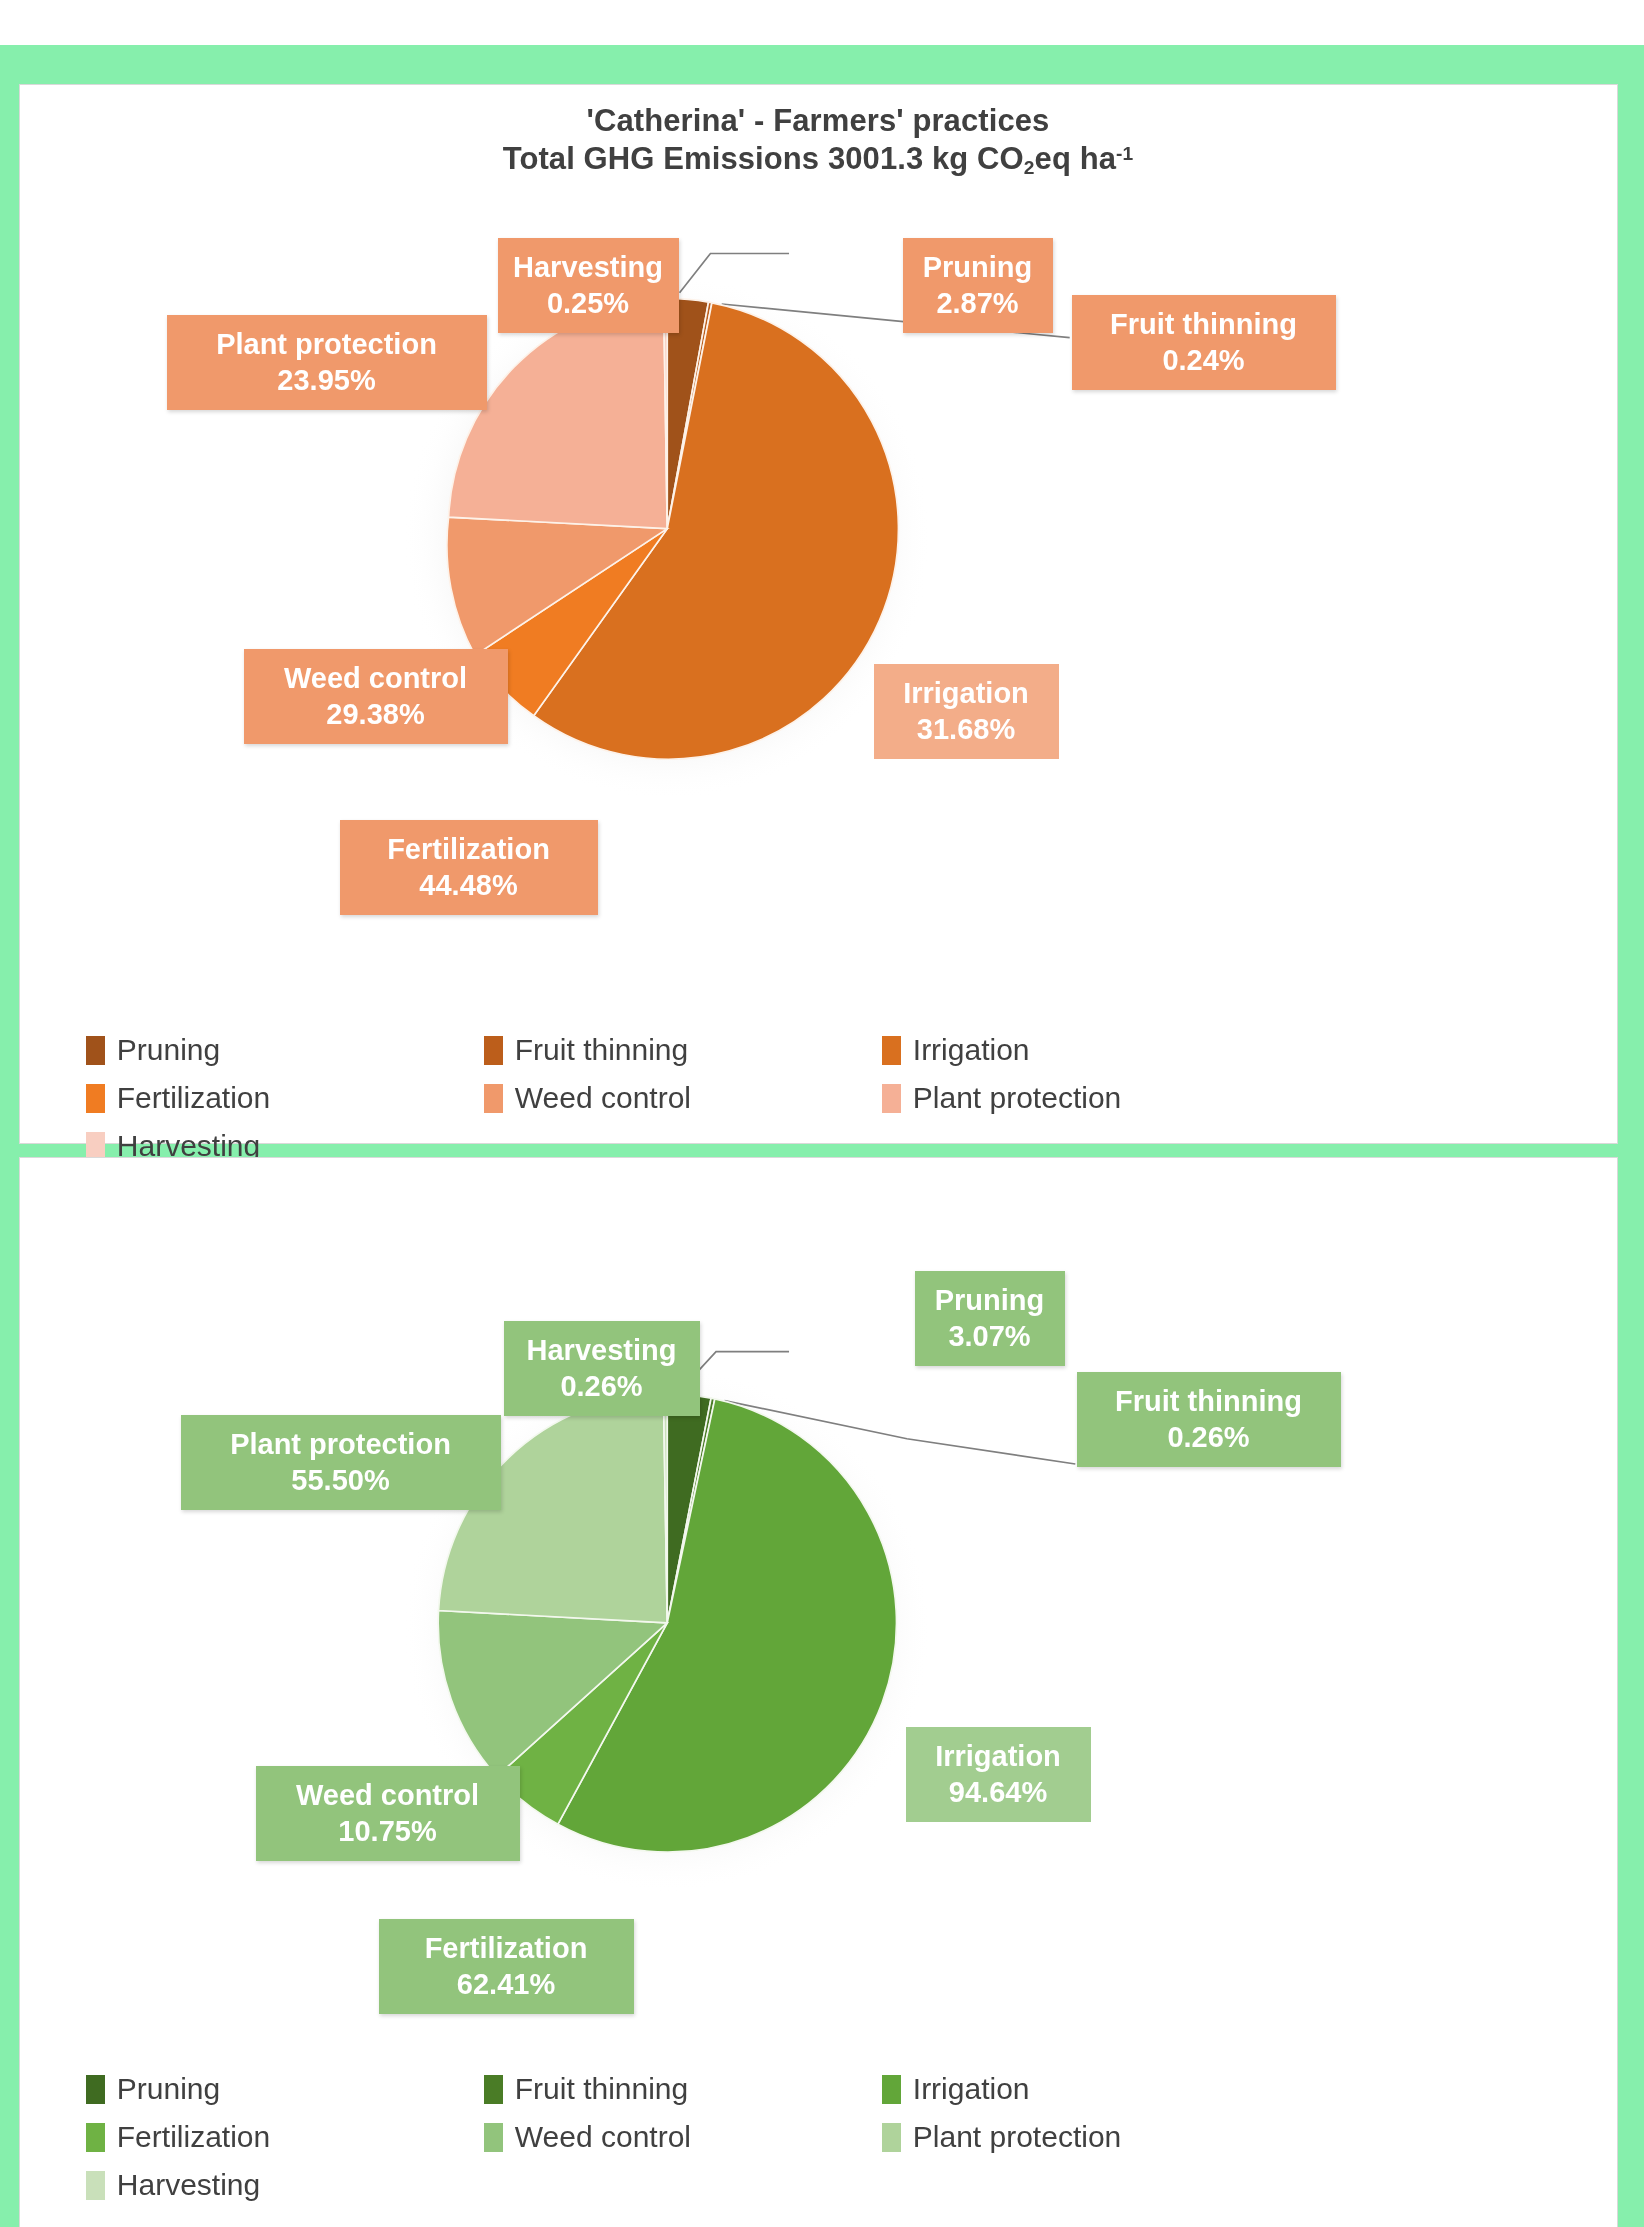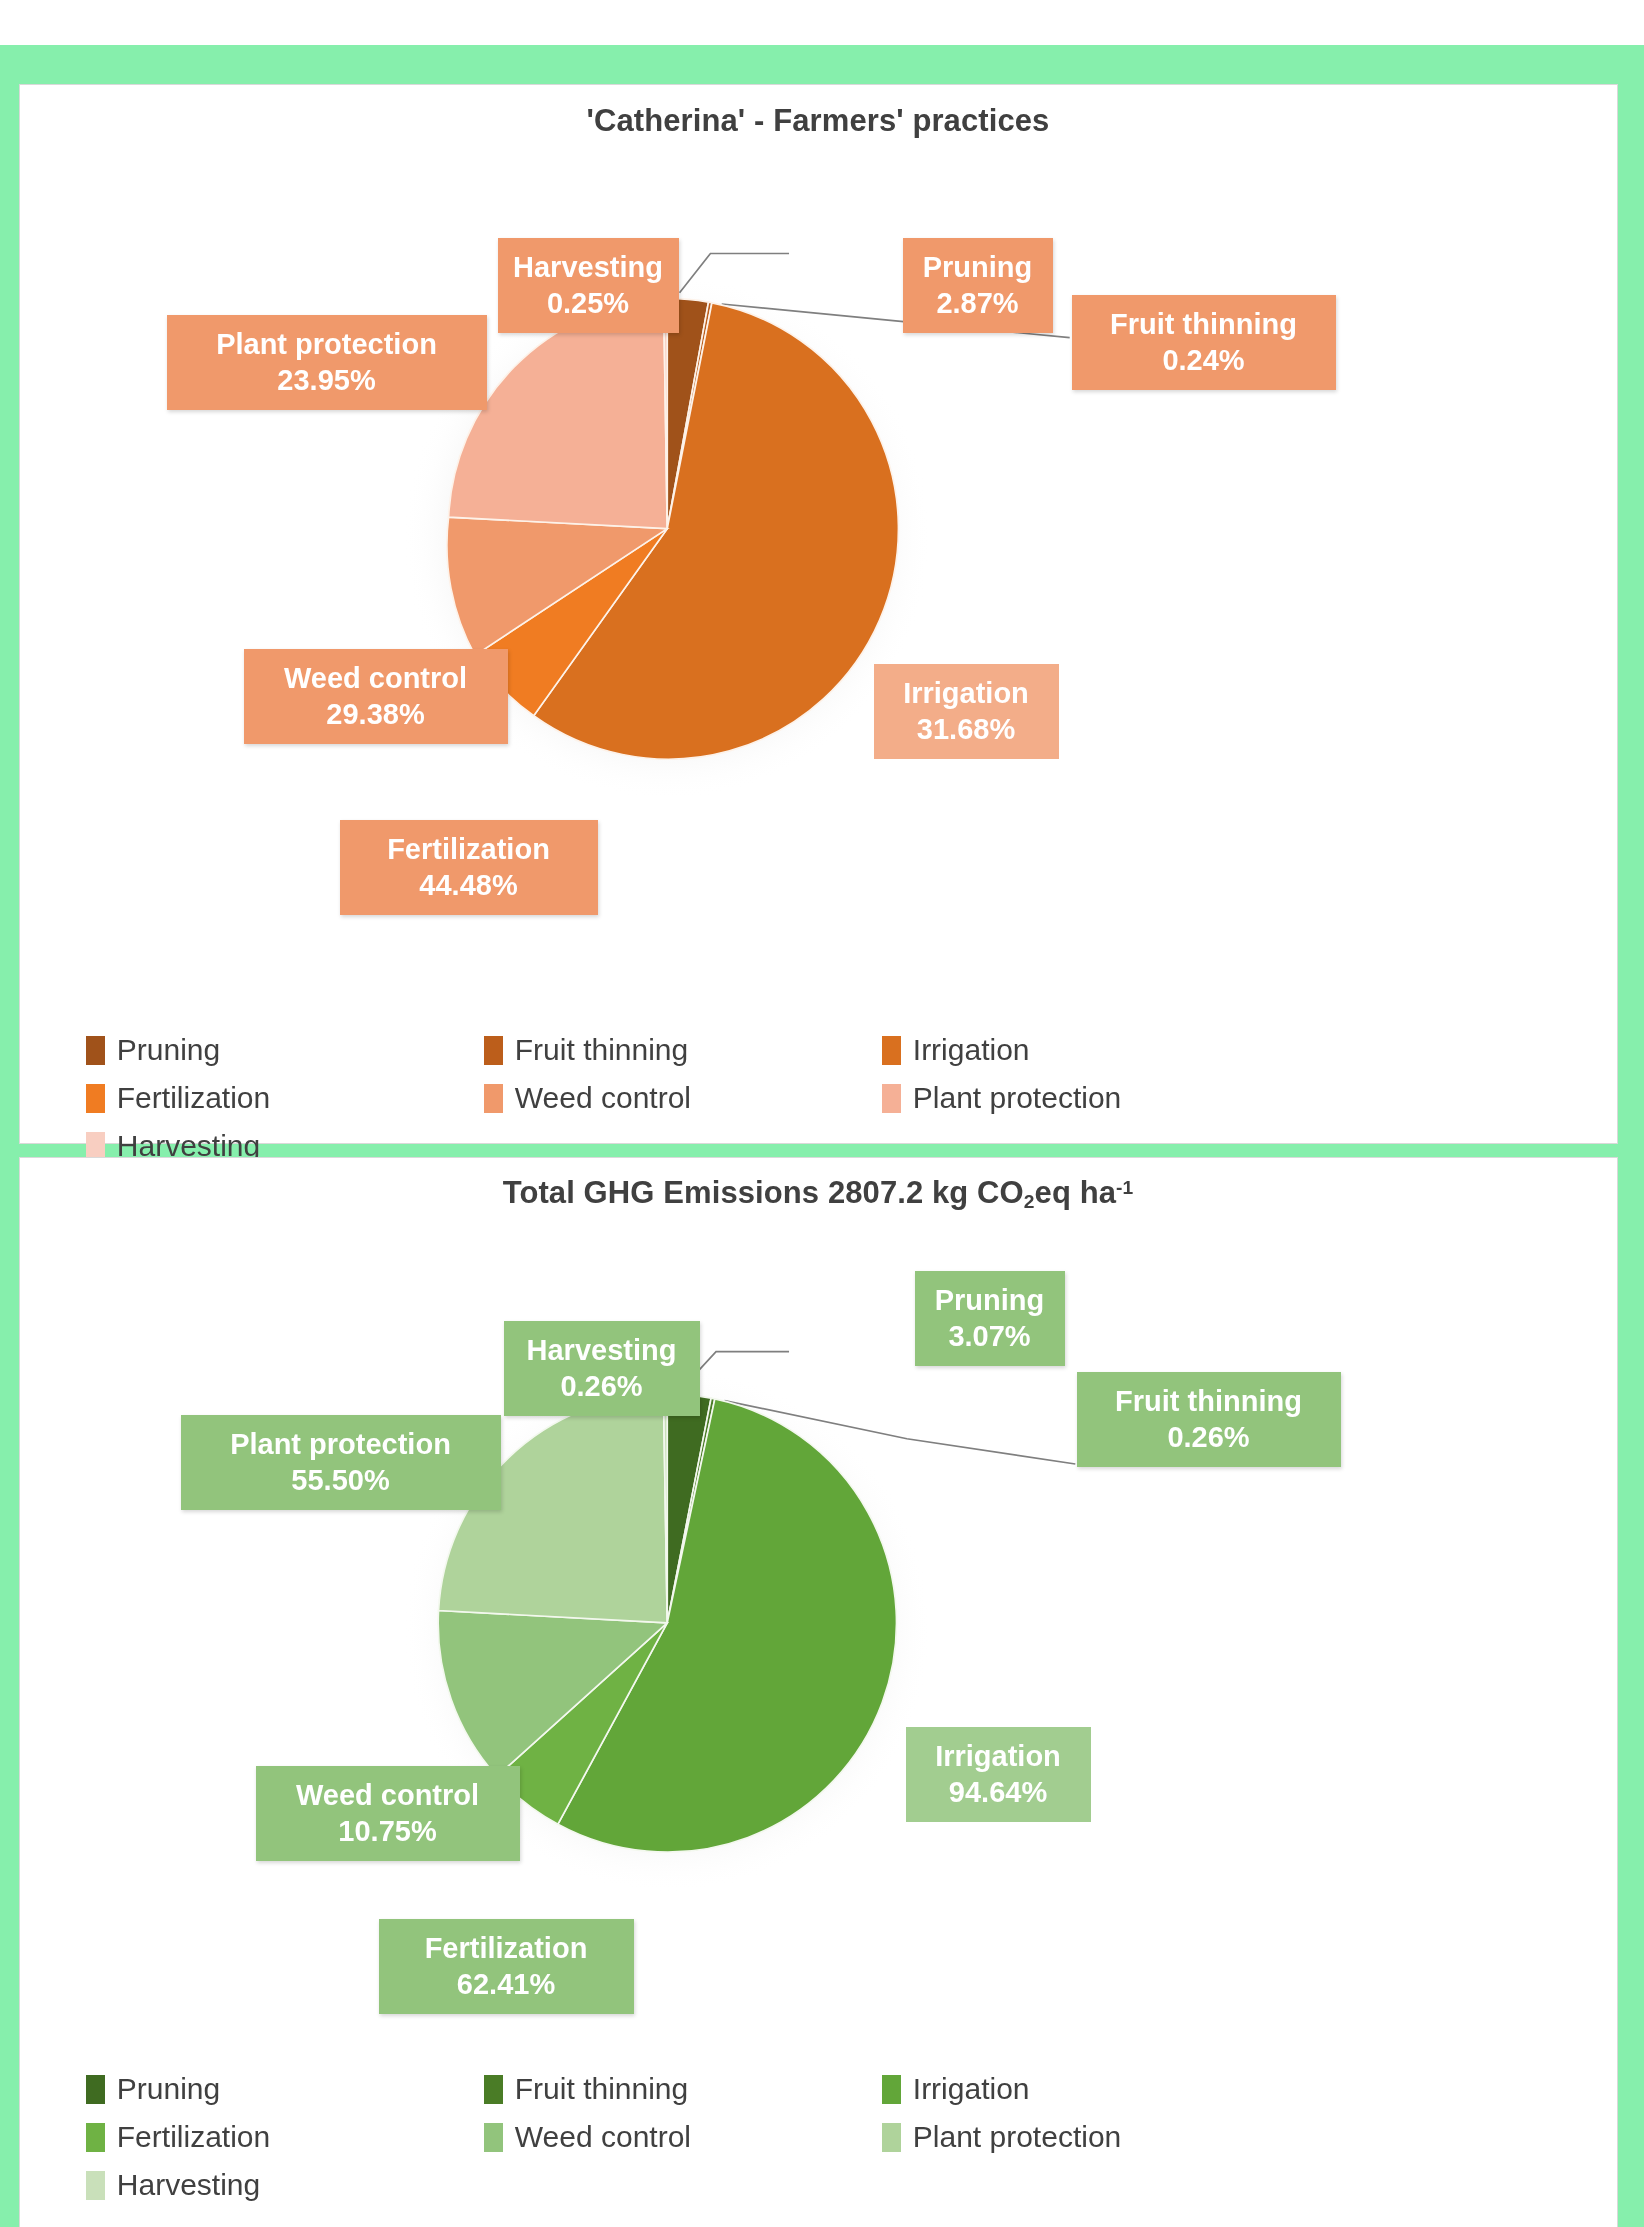--- a/index.html
+++ b/index.html
@@ -81,20 +81,21 @@
 </style>
 </head>
 <body>
 
 <div class="page">
 
   <div class="panel" id="panel-farmers">
 
     <div class="chart-title" style="top:17px;">
       <span>'Catherina' - Farmers' practices</span>
+      <span class="l2"><span>Total GHG Emissions 3001.3 kg CO</span><sub>2</sub><span>eq ha</span><sup>-1</sup></span>
     </div>
 
     <svg class="plot" viewBox="0 0 2845 1884" preserveAspectRatio="none">
       <defs>
         <radialGradient id="shadowF" cx="50%" cy="50%" r="50%">
           <stop offset="72%" stop-color="#c9c9c9" stop-opacity="0.30"></stop>
           <stop offset="100%" stop-color="#ffffff" stop-opacity="0"></stop>
         </radialGradient>
       </defs>
       <ellipse cx="1153" cy="805" rx="470" ry="468" fill="url(#shadowF)"></ellipse>
@@ -187,21 +188,20 @@
       <div class="legend-item">
         <span class="legend-swatch" style="background:#F8CEC1"></span>
         <span class="legend-text">Harvesting</span>
       </div>
     </div>
   </div>
 
   <div class="panel" id="panel-alt">
 
     <div class="chart-title" style="top:15.7px;">
-      <span class="l2"><span>Total GHG Emissions 2807.2 kg CO</span><sub>2</sub><span>eq ha</span><sup>-1</sup></span>
     </div>
 
     <svg class="plot" viewBox="0 0 2845 1911" preserveAspectRatio="none">
       <defs>
         <radialGradient id="shadowA" cx="50%" cy="50%" r="50%">
           <stop offset="72%" stop-color="#c9c9c9" stop-opacity="0.28"></stop>
           <stop offset="100%" stop-color="#ffffff" stop-opacity="0"></stop>
         </radialGradient>
       </defs>
       <ellipse cx="1153" cy="840" rx="470" ry="468" fill="url(#shadowA)"></ellipse>

